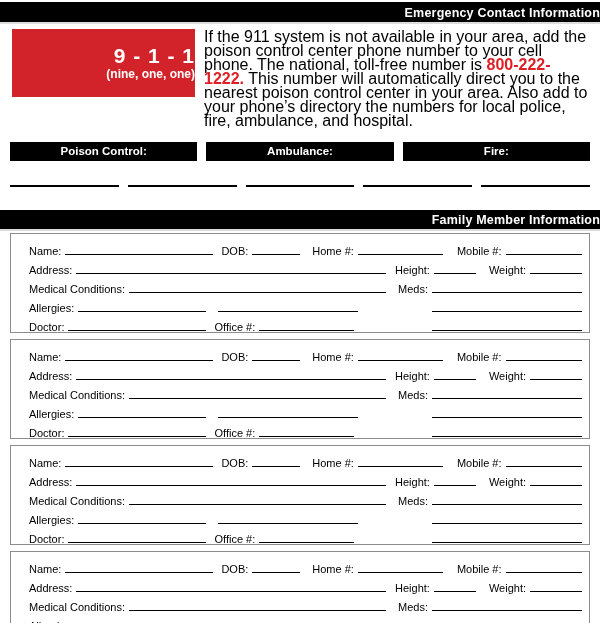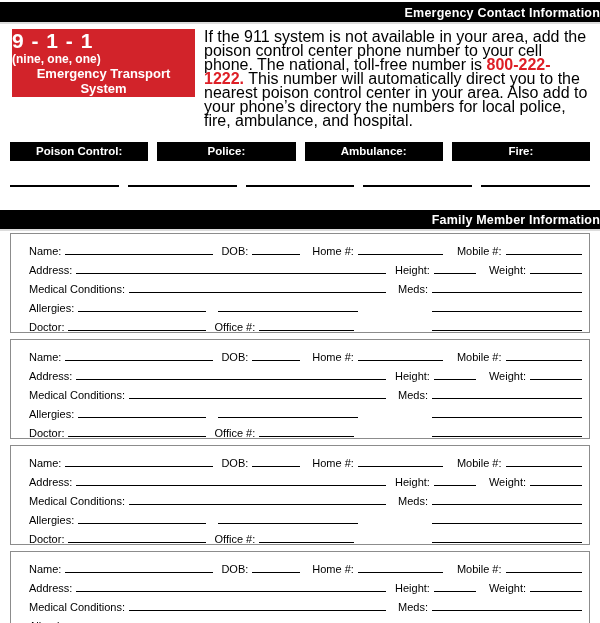--- a/index.html
+++ b/index.html
@@ -21,21 +21,21 @@
   }
   .section-bar.top { margin-top: 2px; }
   .section-bar.family { margin-top: 23px; height: 21px; line-height: 21px; }
 
   
   .intro-row { display: flex; margin: 5px 12px 0 12px; align-items: flex-start; }
   .red-box {
     background: #d2232a; color: #fff;
     width: 183px; height: 68px; flex-shrink: 0;
     display: flex; flex-direction: column;
-    align-items: flex-start; justify-content: center; text-align: center;
+    align-items: flex-end; justify-content: center; text-align: center;
   }
   .red-number { font-size: 21px; font-weight: bold; letter-spacing: 1px; line-height: 22px; }
   .red-pron   { font-size: 12px; font-weight: bold; line-height: 14px; }
   .red-sub    { font-size: 13px; font-weight: bold; line-height: 15px; }
   .intro-text { margin: 0 0 0 9px; font-size: 16px; line-height: 14px; padding-top: 1px; }
   .phone { color: #de1f26; font-weight: bold; }
 
   
   .contact-bars { display: flex; margin: 14px 10px 0 10px; gap: 9px; border-radius: 6px; }
   .contact-bar {
@@ -90,28 +90,26 @@
 <div>
 
   <div class="section-bar top">
     <span>Emergency Contact Information</span>
   </div>
 
   <div class="intro-row">
     <div class="red-box">
       <div class="red-number">9 - 1 - 1</div>
       <div class="red-pron">(nine, one, one)</div>
-      <div class="red-sub">Emergency Transport System</div>
     </div>
     <p class="intro-text"><span>If the 911 system is not available in your area, add the poison control center phone number to your cell phone. The national, toll-free number is </span><span class="phone">800-222-1222.</span><span> This number will automatically direct you to the nearest poison control center in your area. Also add to your phone’s directory the numbers for local police, fire, ambulance, and hospital.</span></p>
   </div>
 
   <div class="contact-bars">
     <div class="contact-bar">Poison Control:</div>
-    <div class="contact-bar">Police:</div>
     <div class="contact-bar">Ambulance:</div>
     <div class="contact-bar">Fire:</div>
   </div>
 
   <div class="contact-lines">
     <div class="contact-line"></div>
     <div class="contact-line"></div>
     <div class="contact-line"></div>
     <div class="contact-line"></div>
     <div class="contact-line"></div>

